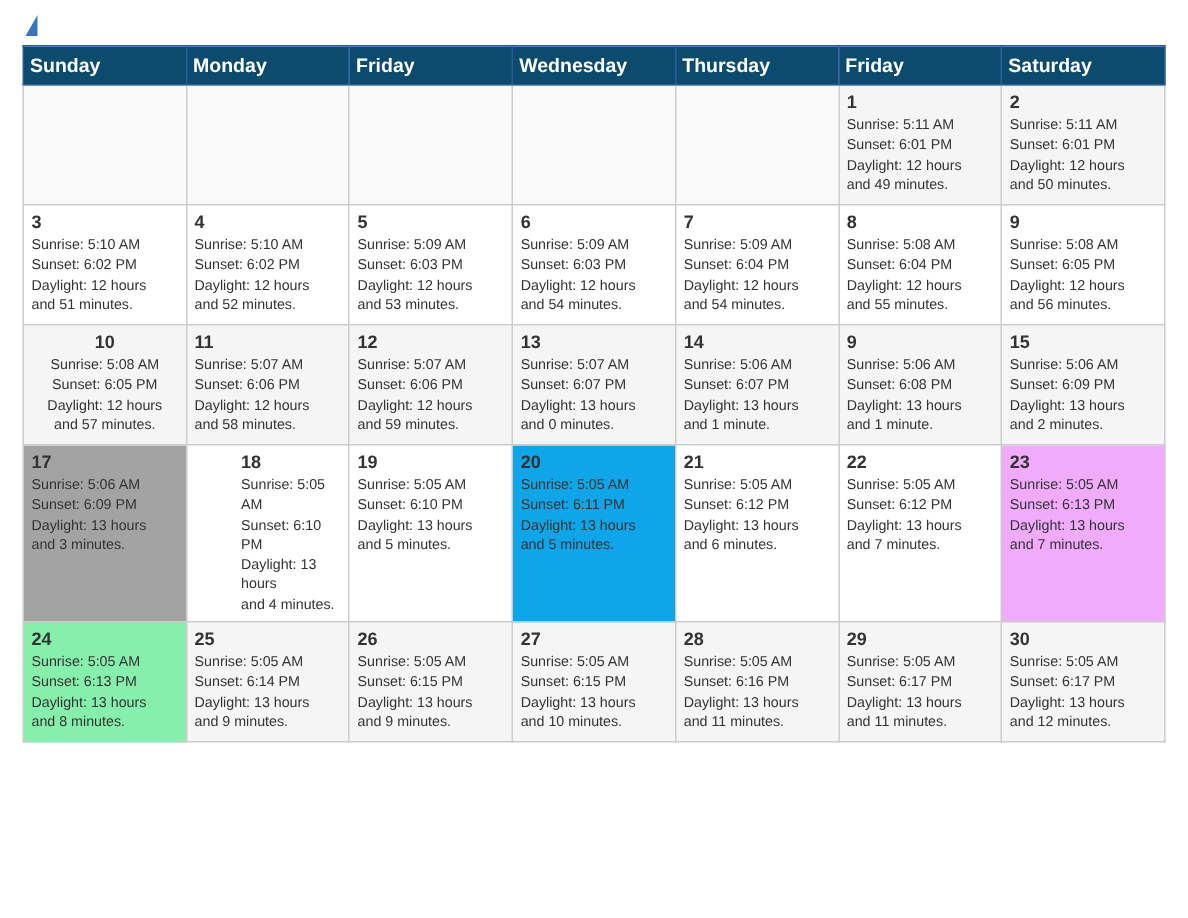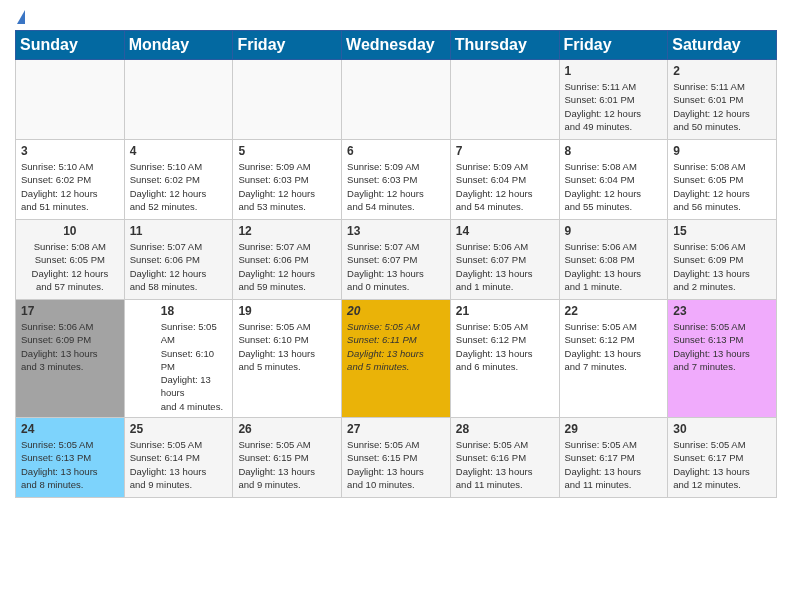--- a/index.html
+++ b/index.html
@@ -58,23 +58,23 @@
     .location-title {
       font-size: 15px;
       color: #333;
     }
     .calendar-table {
       width: 100%;
       border-collapse: collapse;
       table-layout: fixed;
     }
     .calendar-table th {
-      background-color: #0369a1;
+      background-color: #0c4a6e;
       color: #fff;
-      font-size: 16px;
+      font-size: 13px;
       font-weight: bold;
       padding: 5px 4px;
       text-align: left;
       border: 1px solid #2a5aa0;
     }
     .calendar-table td {
       border: 1px solid #ccc;
       vertical-align: top;
       padding: 4px 5px;
       font-size: 10px;
@@ -271,21 +271,21 @@
 Daylight: 13 hours
 and 4 minutes.</div>
         </td>
         <td style="background: rgb(255, 255, 255);">
           <span class="day-number">19</span>
           <div class="day-info" style="white-space: pre-line;">Sunrise: 5:05 AM
 Sunset: 6:10 PM
 Daylight: 13 hours
 and 5 minutes.</div>
         </td>
-        <td style="background: #eab308; font-style: italic;">
+        <td style="background: #0ea5e9;">
           <span class="day-number">20</span>
           <div class="day-info" style="white-space: pre-line;">Sunrise: 5:05 AM
 Sunset: 6:11 PM
 Daylight: 13 hours
 and 5 minutes.</div>
         </td>
         <td style="background: rgb(255, 255, 255);">
           <span class="day-number">21</span>
           <div class="day-info" style="white-space: pre-line;">Sunrise: 5:05 AM
 Sunset: 6:12 PM
@@ -301,21 +301,21 @@
         </td>
         <td style="background: #f0abfc; margin-left: 24px;">
           <span class="day-number">23</span>
           <div class="day-info" style="white-space: pre-line;">Sunrise: 5:05 AM
 Sunset: 6:13 PM
 Daylight: 13 hours
 and 7 minutes.</div>
         </td>
       </tr>
       <tr>
-        <td style="background: #7dd3fc; margin-left: 36px;">
+        <td style="background: #86efac; margin-left: 36px;">
           <span class="day-number">24</span>
           <div class="day-info" style="white-space: pre-line;">Sunrise: 5:05 AM
 Sunset: 6:13 PM
 Daylight: 13 hours
 and 8 minutes.</div>
         </td>
         <td style="background: rgb(245, 245, 245);">
           <span class="day-number">25</span>
           <div class="day-info" style="white-space: pre-line;">Sunrise: 5:05 AM
 Sunset: 6:14 PM

